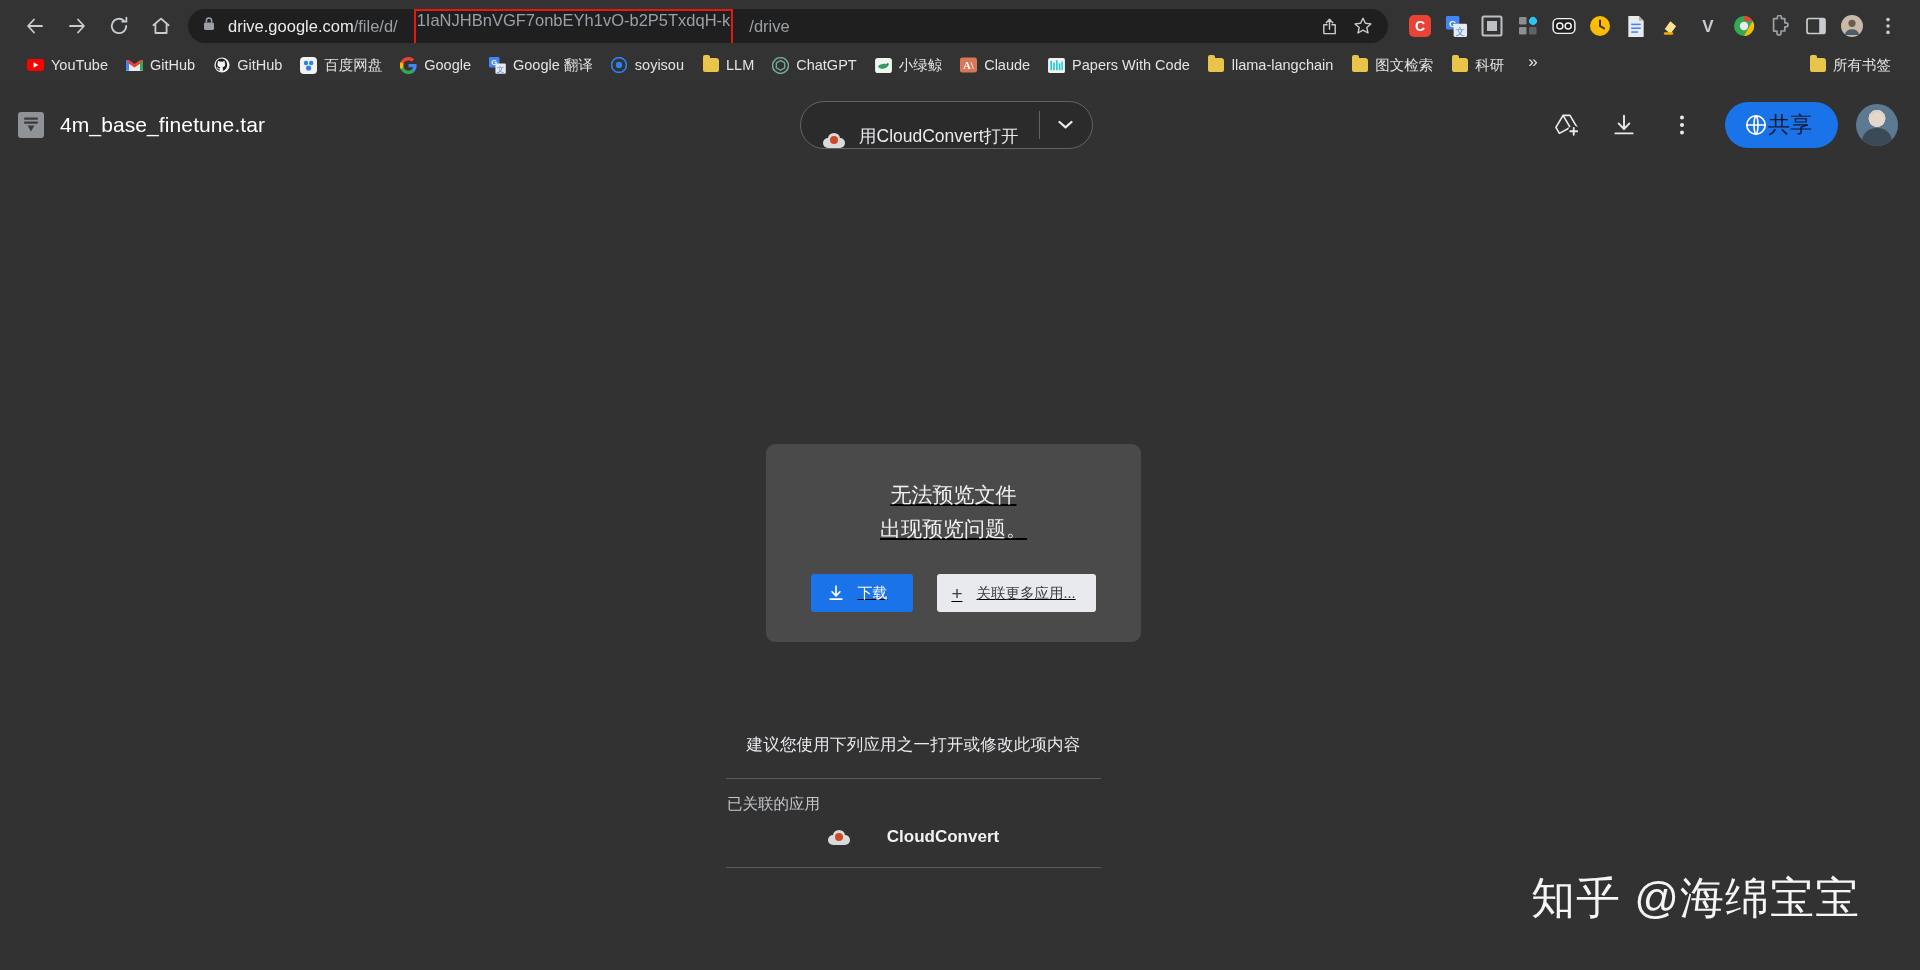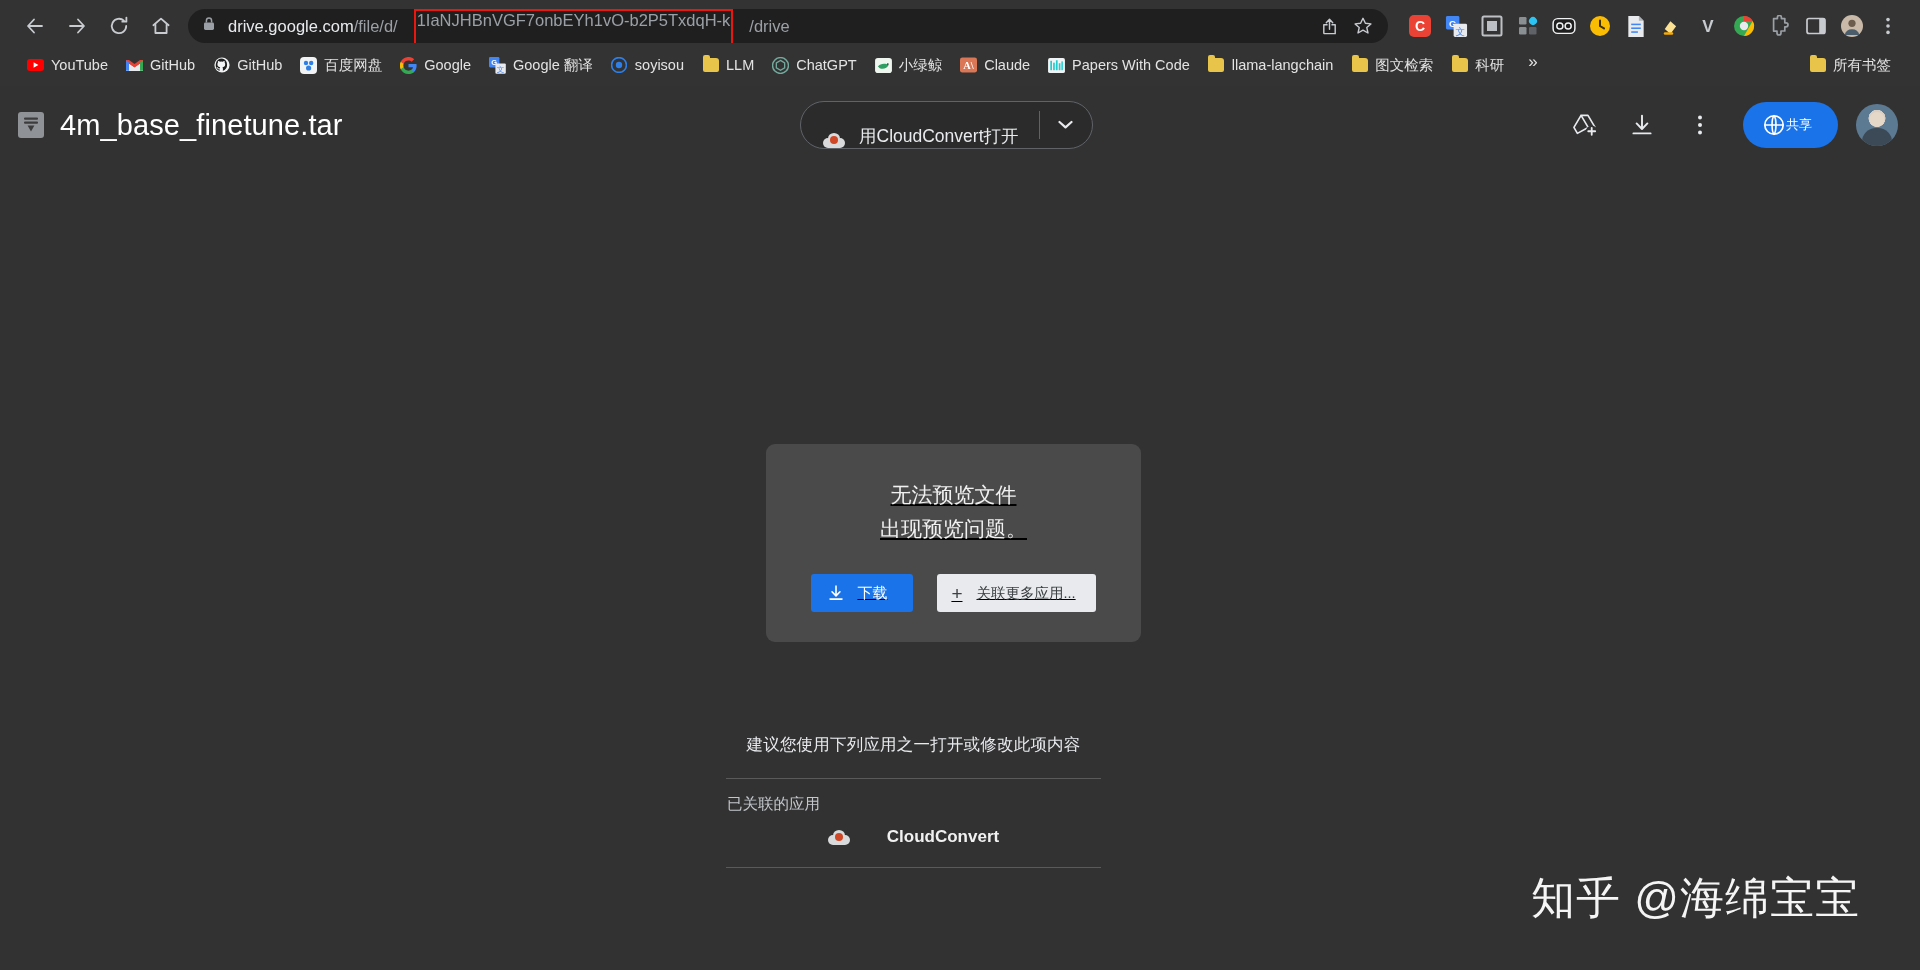--- a/index.html
+++ b/index.html
@@ -139,21 +139,21 @@
   }
   #file-ident { display: flex; align-items: center; flex: 0 0 auto; }
   #file-type-icon {
     width: 26px; height: 26px;
     background: #8f9296;
     border-radius: 3px;
     margin-right: 16px;
     display: flex; align-items: center; justify-content: center;
   }
   #file-title {
-    font-size: 29px;
+    font-size: 21px;
     color: #ffffff;
     font-weight: 500;
     letter-spacing: .1px;
   }
   #open-with-group {
     position: absolute;
     left: 800px;
     display: flex;
     align-items: center;
     height: 48px;
@@ -189,21 +189,21 @@
   }
   #share-btn {
     height: 46px;
     background: #1a73e8;
     border-radius: 23px;
     display: flex; align-items: center;
     padding: 0 26px 0 20px;
     margin-left: 14px;
     margin-right: 18px;
   }
-  #share-btn-label { color: #ffffff; font-size: 13px; font-weight: 500; margin-left: 1px; }
+  #share-btn-label { color: #0f172a; font-size: 22px; font-weight: 500; margin-left: 1px; }
   #avatar {
     width: 42px; height: 42px;
     border-radius: 50%;
     background: radial-gradient(circle at 50% 34%, #d9cfc4 0 24%, #5d7a93 25% 100%);
     overflow: hidden;
     position: relative;
     flex: 0 0 auto;
   }
   #avatar:after {
     content:''; position: absolute; left: 50%; top: 56%;

